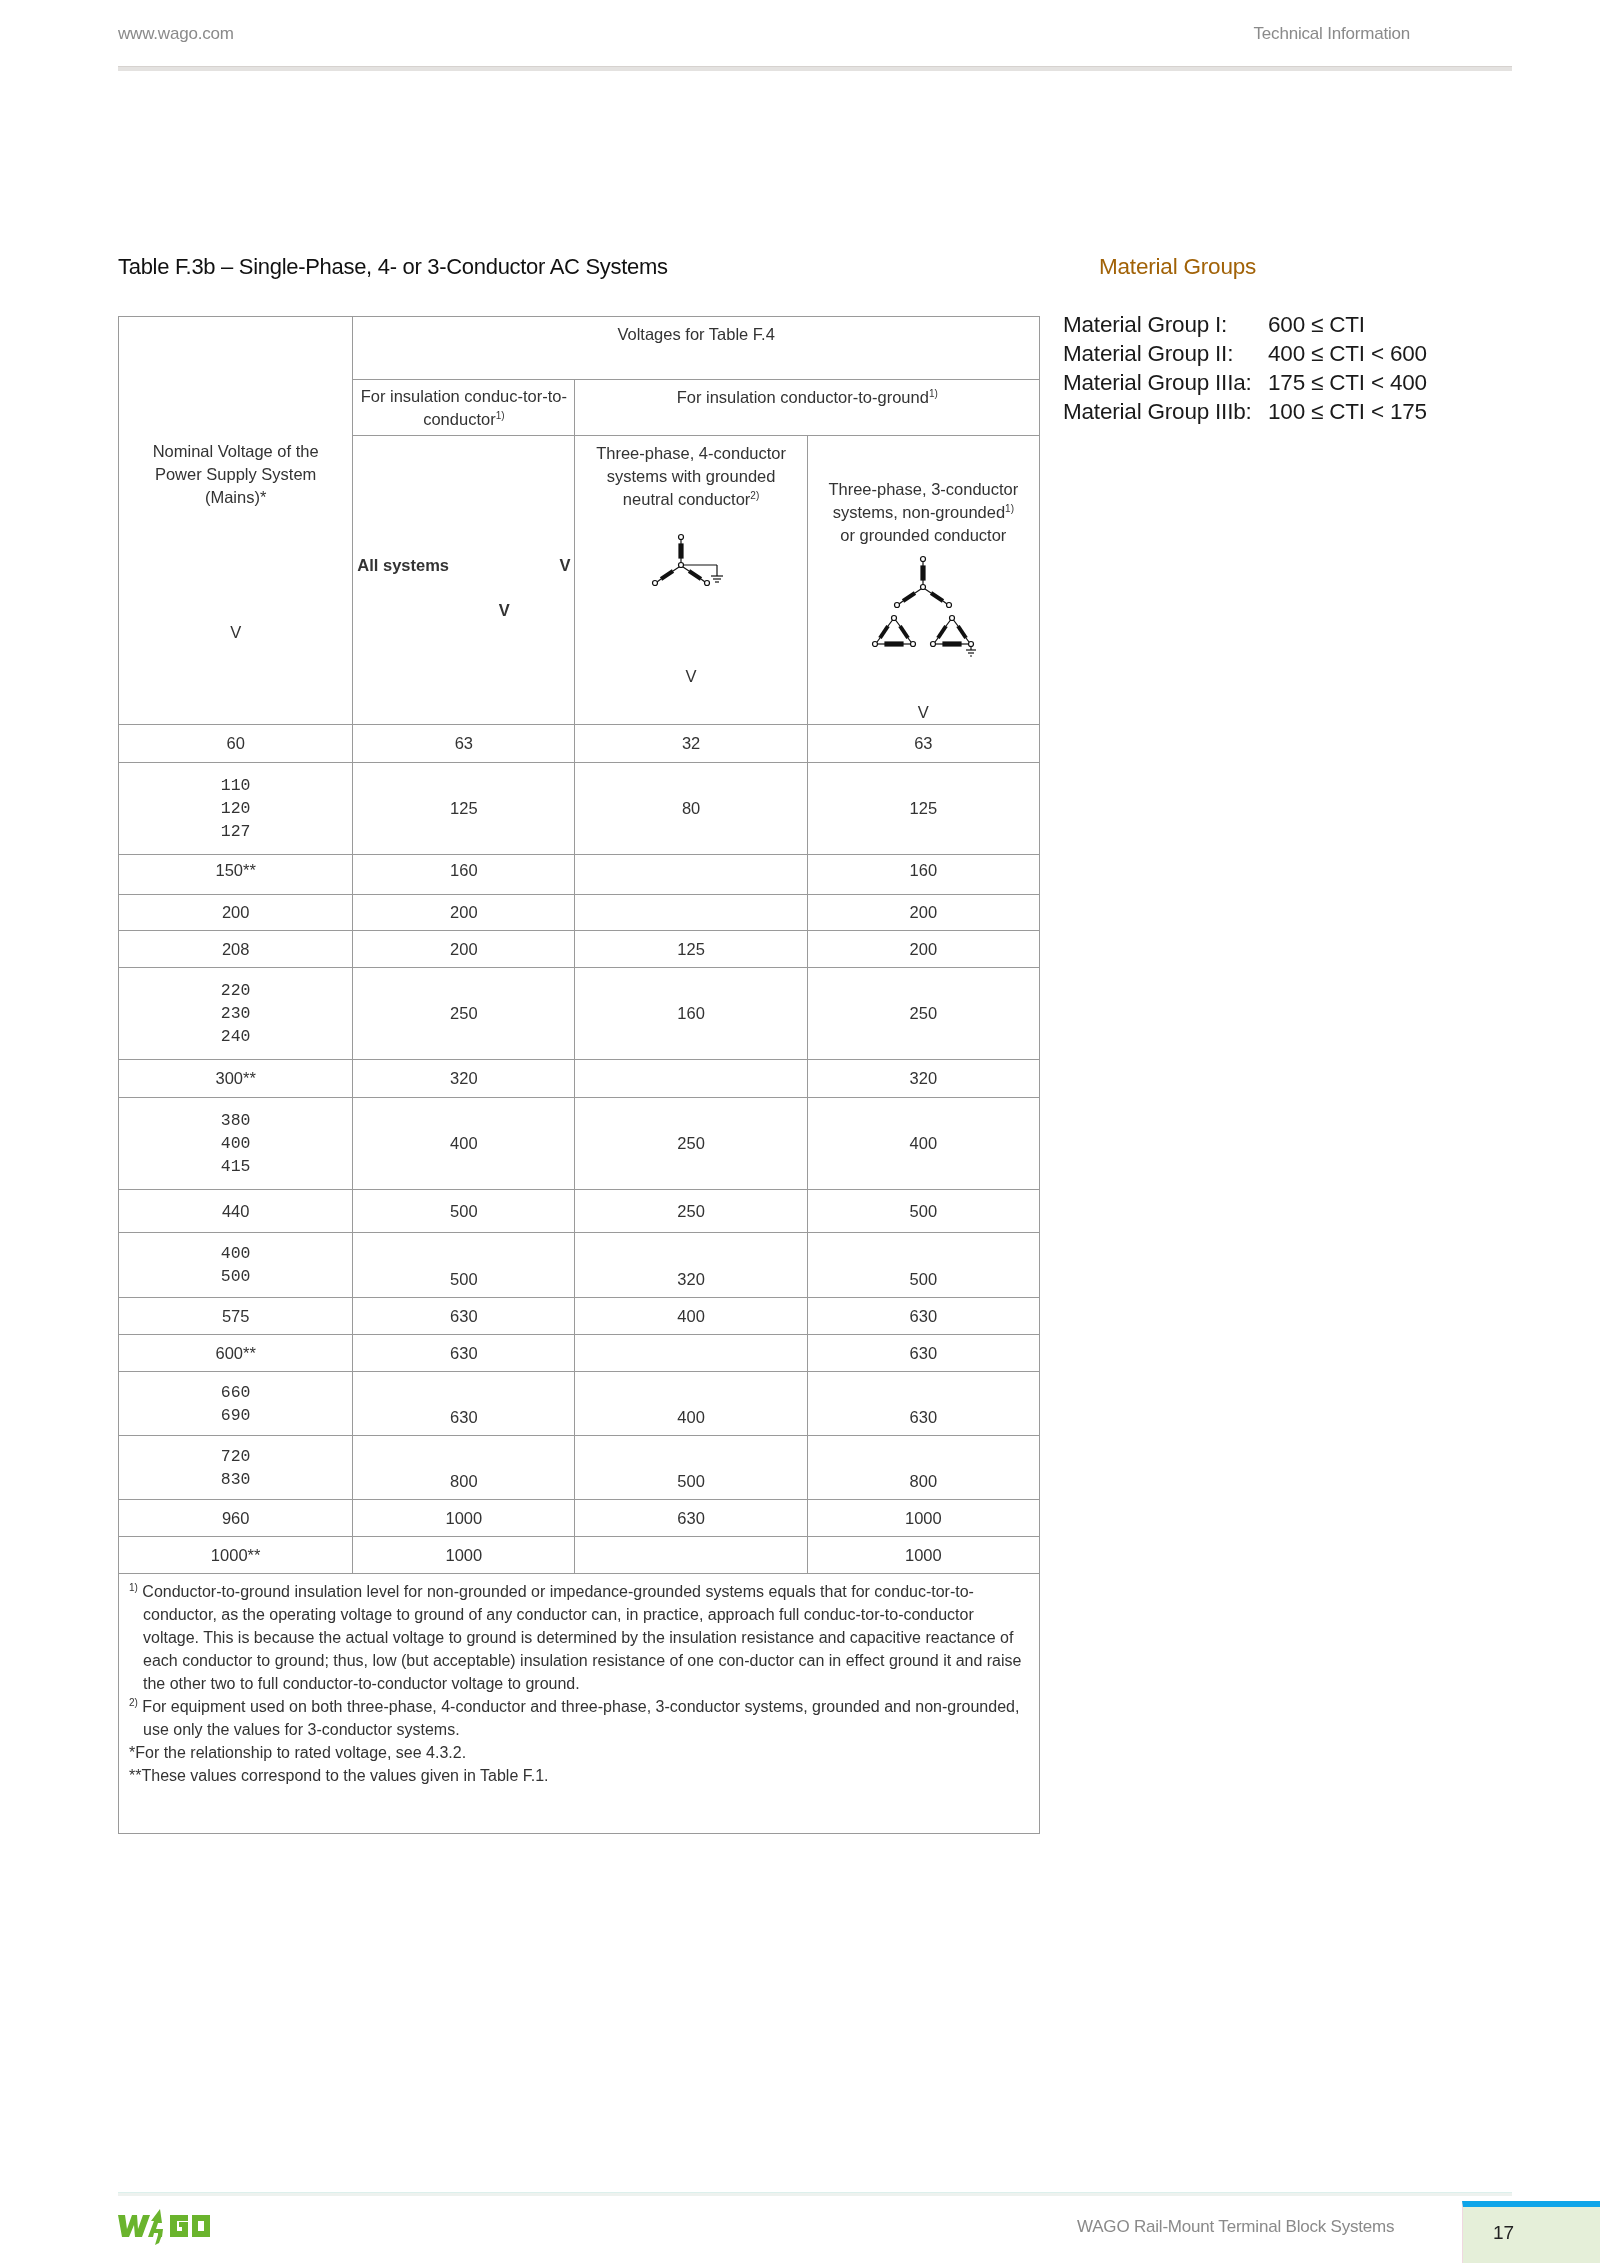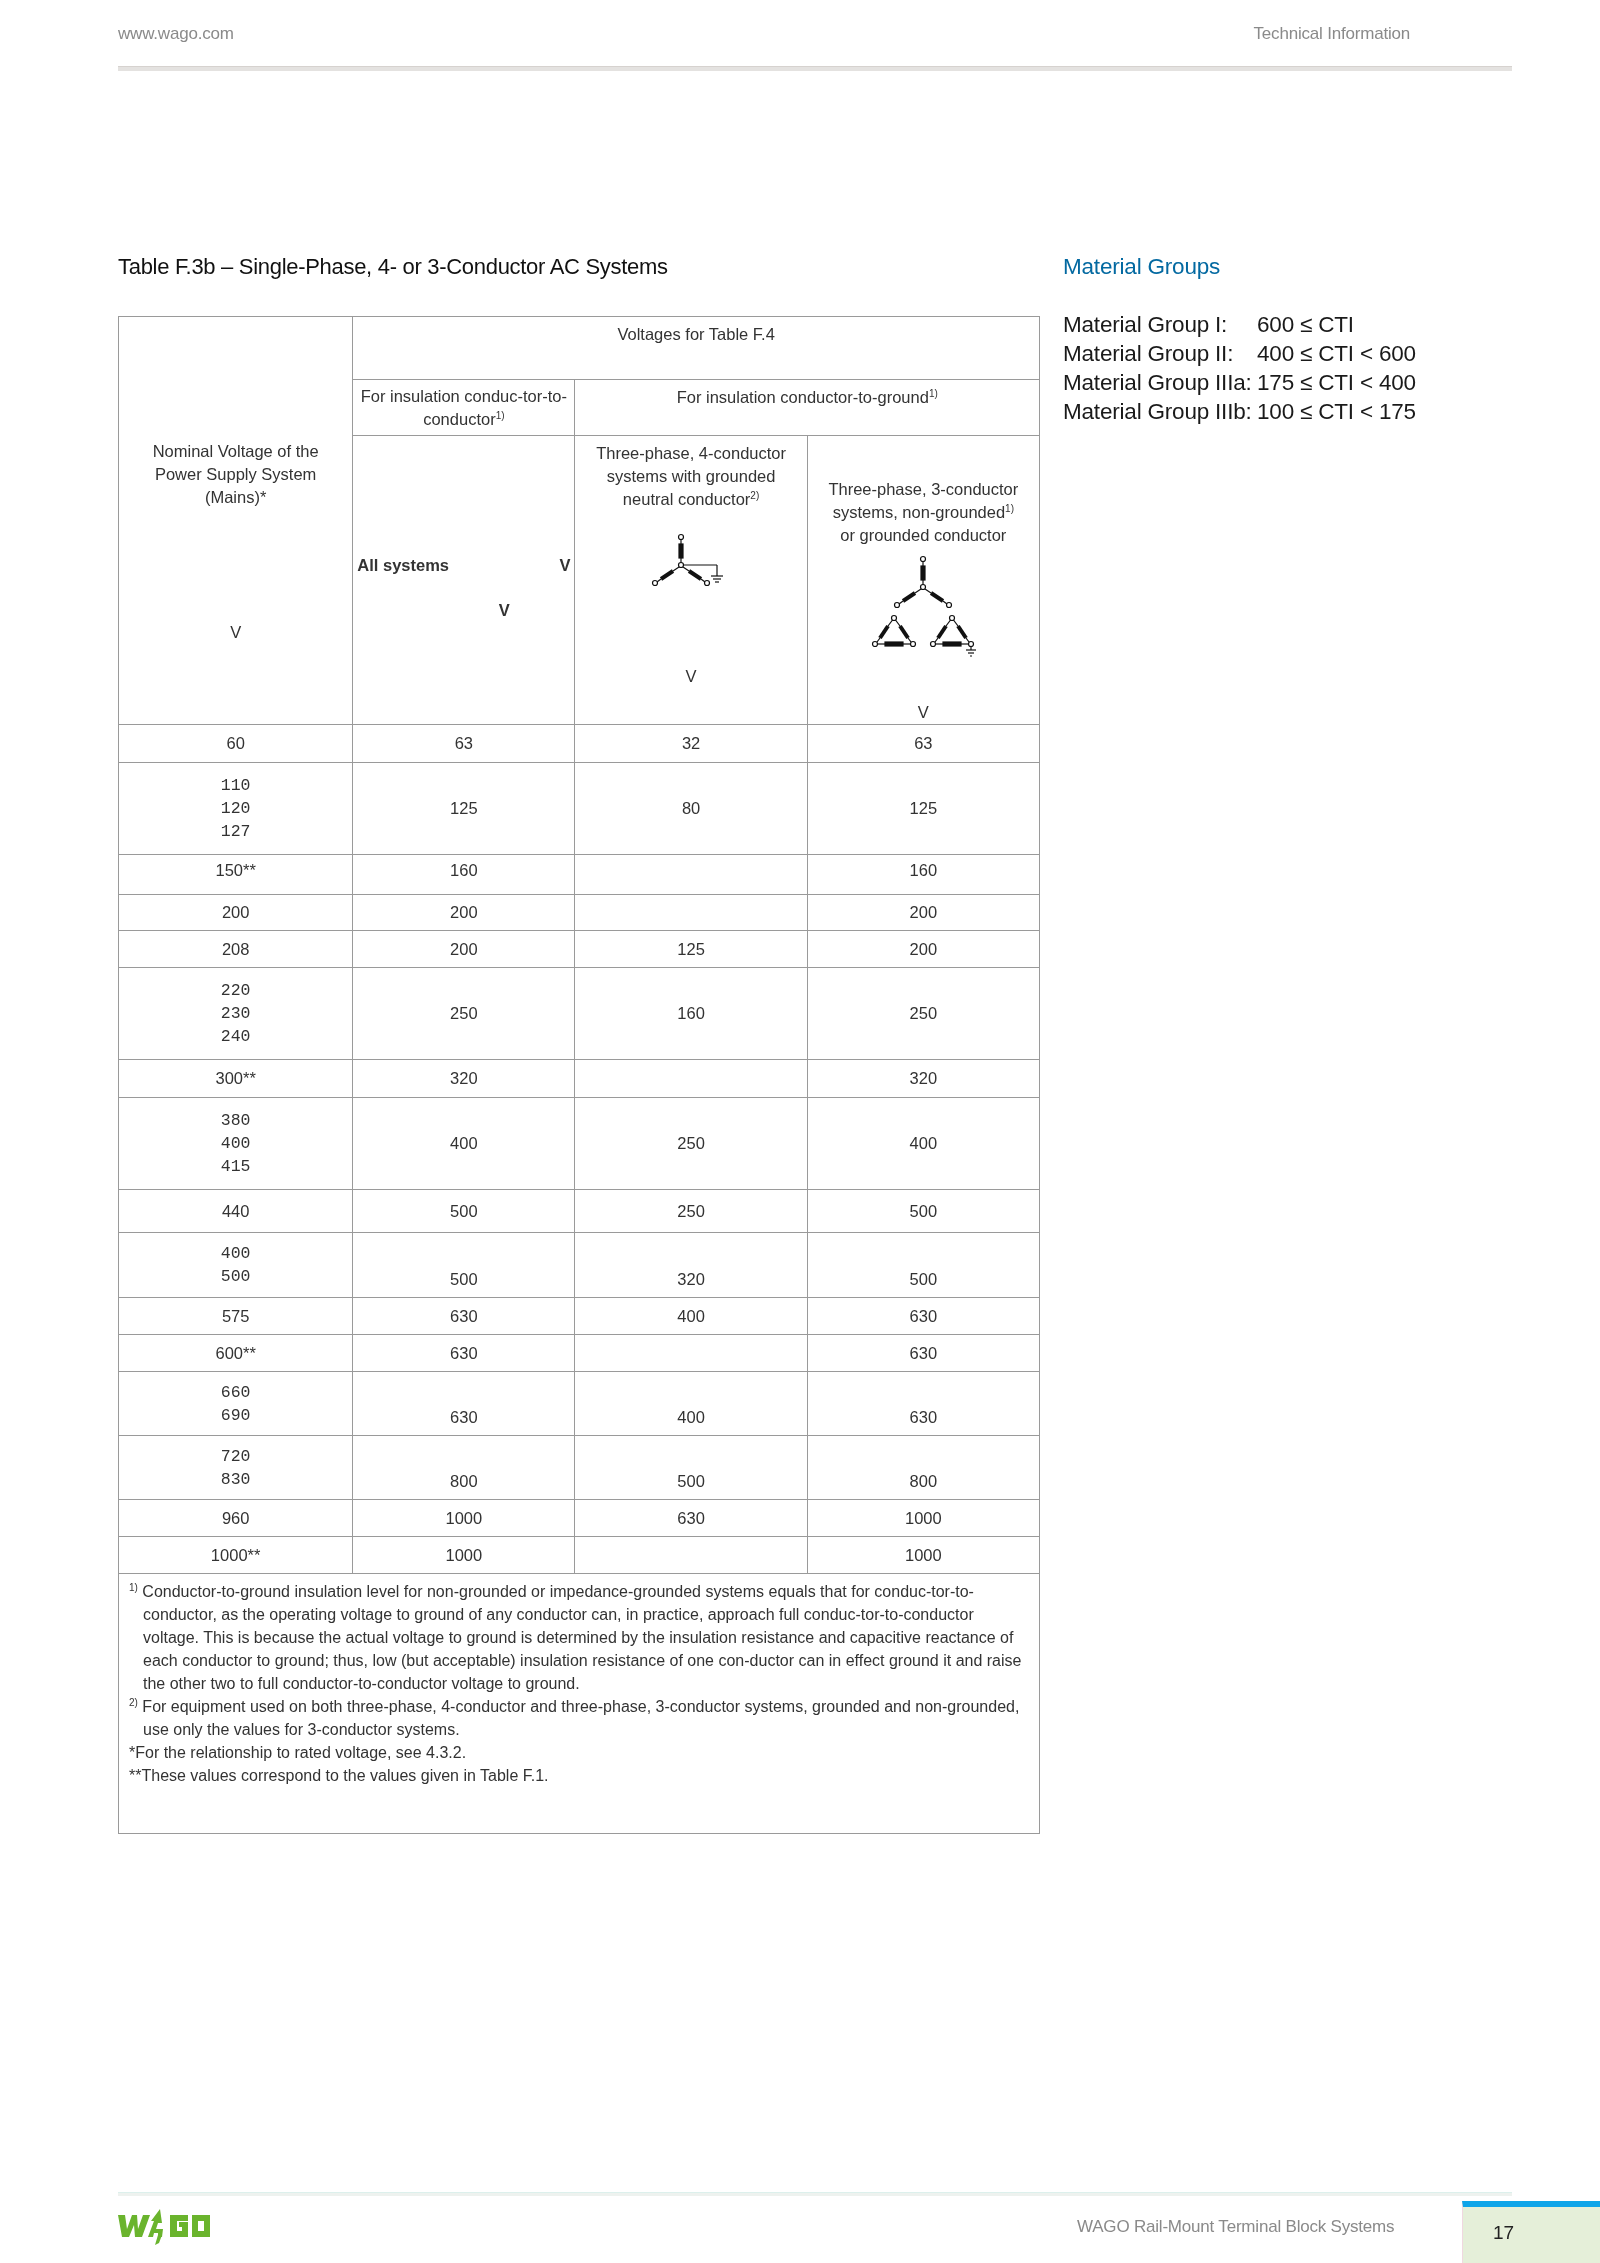--- a/index.html
+++ b/index.html
@@ -15,23 +15,23 @@
               font-size:16.5px; color:#333; table-layout:fixed; }
   table.f3b td { border:1.5px solid #9a9a9a; text-align:center; vertical-align:middle; padding:0 4px; line-height:23px; }
   .sup { font-size:10px; vertical-align:super; line-height:0; }
   .hcell-top { vertical-align:top !important; padding-top:6px !important; }
   .multiline span { display:block;font-family:Liberation Mono, monospace; }
   .fn-cell { text-align:left !important; vertical-align:top !important; padding:6px 10px 0 10px !important; font-size:16px; line-height:22.5px; color:#333; }
   .fn-item { padding-left:14px; text-indent:-14px; }
   .fn-plain { }
 
   .side { position:absolute; left:1063px; top:252px; width:450px; font-size:22.5px; line-height:29px; color:#1a1a1a; letter-spacing:-0.2px; }
-  .side .title { color:#0369a1; }
+  .side .title { color:#a16207;margin-left:36px; }
   .side .gap { height:29px; }
-  .mg-row { display:flex; }
+  .mg-row { display:flex;gap:11px; }
   .mg-row .lbl { width:194px; }
 
   .ftr-rule { position:absolute; left:118px; top:2192px; width:1394px; height:3px; background:#eef2ef; border-top:1px solid #dcf0ec; }
   .ftr-logo { position:absolute; left:118px; top:2207px; }
   .ftr-text { position:absolute; left:1077px; top:2217px; font-size:17px; color:#8a8a8a; letter-spacing:-0.2px; }
   .ftr-page { position:absolute; left:1462px; top:2201px; width:138px; height:62px; background:#e5efd9; border-top:6px solid #0ea5e9; border-left:1px solid #f0d8e0; }
   .ftr-page span { position:absolute; left:30px; top:15px; font-size:19px; color:#222; }
 </style>
 </head>
 <body>

